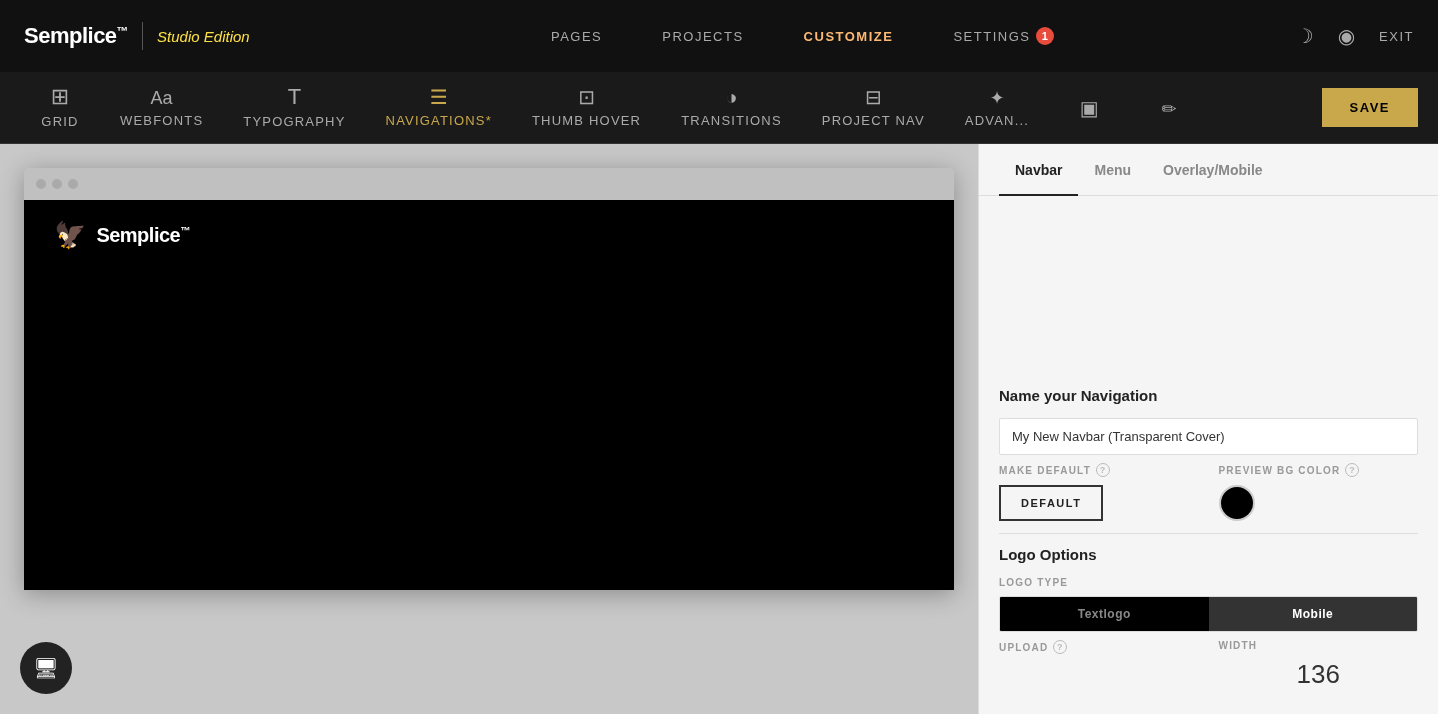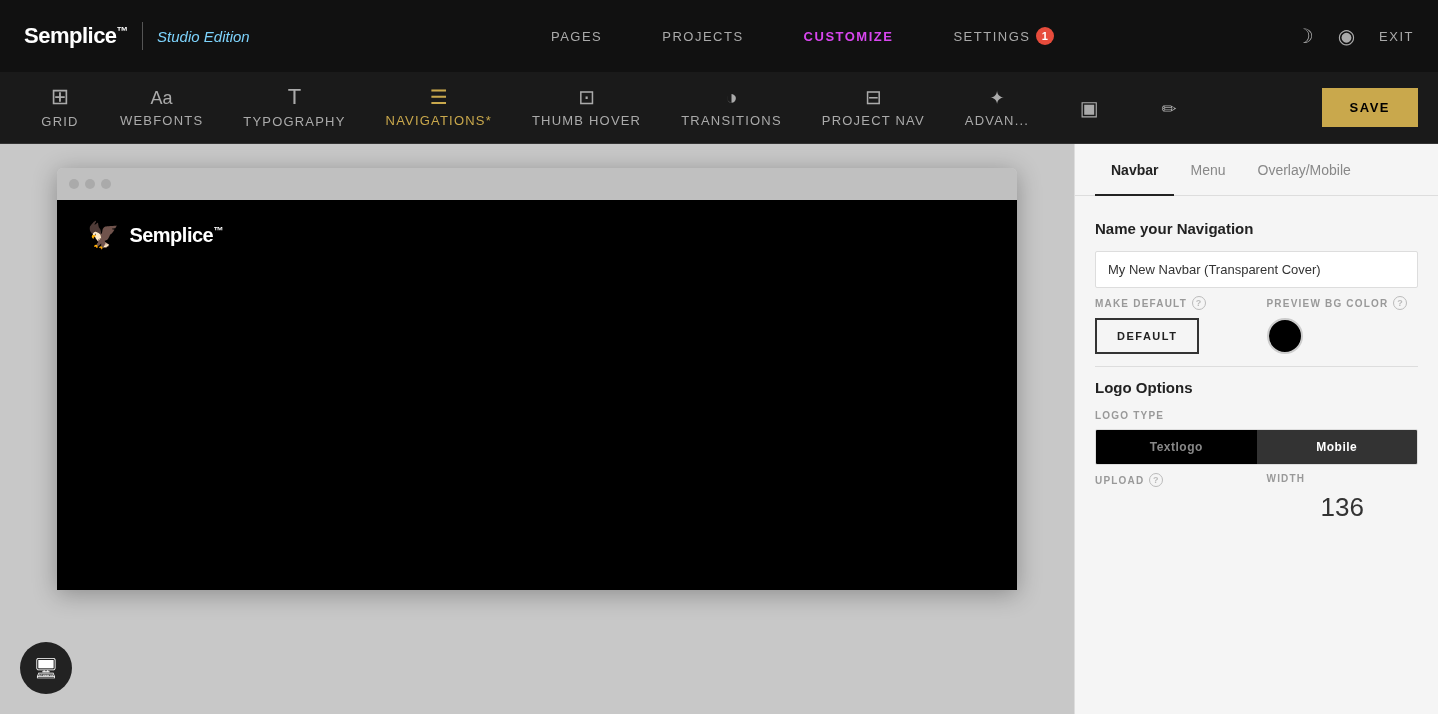--- a/index.html
+++ b/index.html
@@ -27,21 +27,21 @@
       font-weight: 700;
       letter-spacing: -0.5px;
     }
     .logo-tm { font-size: 12px; vertical-align: super; }
     .logo-divider {
       width: 1px;
       height: 28px;
       background: #555;
     }
     .logo-edition {
-      color: #7dd3fc;
+      color: #fde047;
       font-style: italic;
       font-size: 15px;
       font-weight: 400;
     }
     .top-nav-links {
       display: flex;
       align-items: center;
       gap: 60px;
       flex: 1;
       justify-content: center;
@@ -49,21 +49,21 @@
     }
     .top-nav-link {
       color: #aaa;
       text-decoration: none;
       font-size: 13px;
       letter-spacing: 1.5px;
       font-weight: 500;
       cursor: pointer;
     }
     .top-nav-link.active {
-      color: #d946ef;
+      color: #fdba74;
       font-weight: 700;
     }
     .top-nav-right {
       display: flex;
       align-items: center;
       gap: 24px;
     }
     .settings-link {
       color: #aaa;
       font-size: 13px;
@@ -224,40 +224,41 @@
       justify-content: center;
       cursor: pointer;
     }
     .device-icon {
       color: #fff;
       font-size: 20px;
     }
 
     
     .right-panel {
-      width: 364px;
+      width: 460px;
       background: #f5f5f5;
       display: flex;
       flex-direction: column;
       overflow-y: auto;
       border-left: 1px solid #ddd;
+      justify-content: space-between;
     }
 
     
     .panel-tabs {
       display: flex;
       background: #f5f5f5;
       border-bottom: 1px solid #ddd;
       padding: 0 20px;
       gap: 0;
     }
     .panel-tab {
       padding: 18px 16px 16px;
       font-size: 14px;
-      font-weight: 400;
+      font-weight: 700;
       color: #888;
       cursor: pointer;
       border-bottom: 2px solid transparent;
       margin-bottom: -1px;
     }
     .panel-tab.active {
       color: #222;
       font-weight: 600;
       border-bottom: 2px solid #222;
     }

